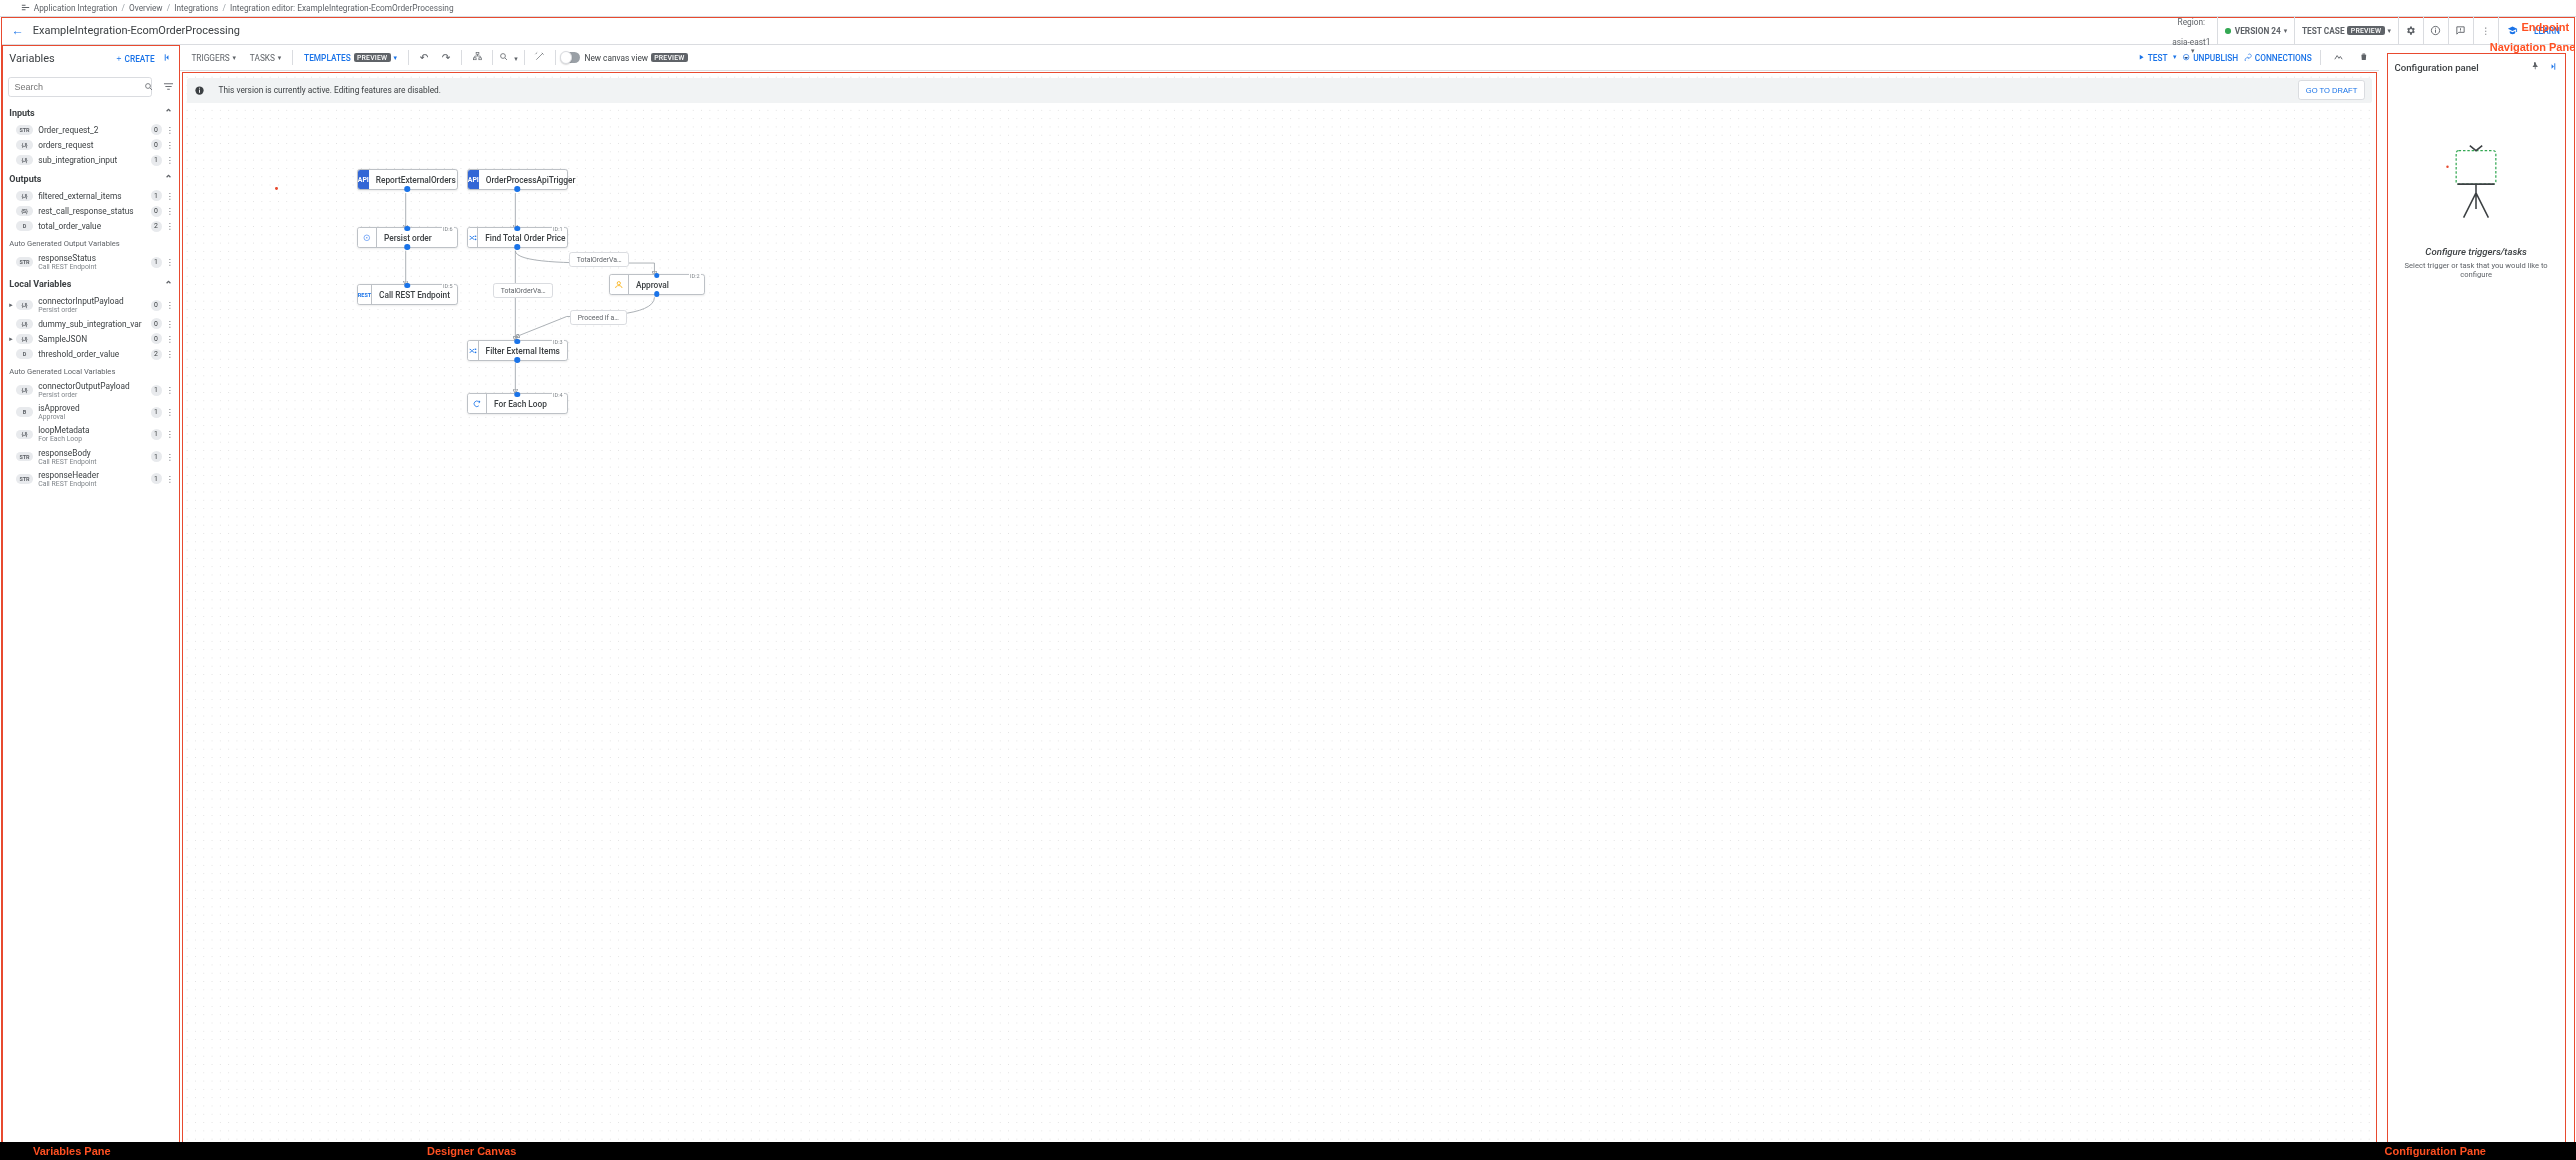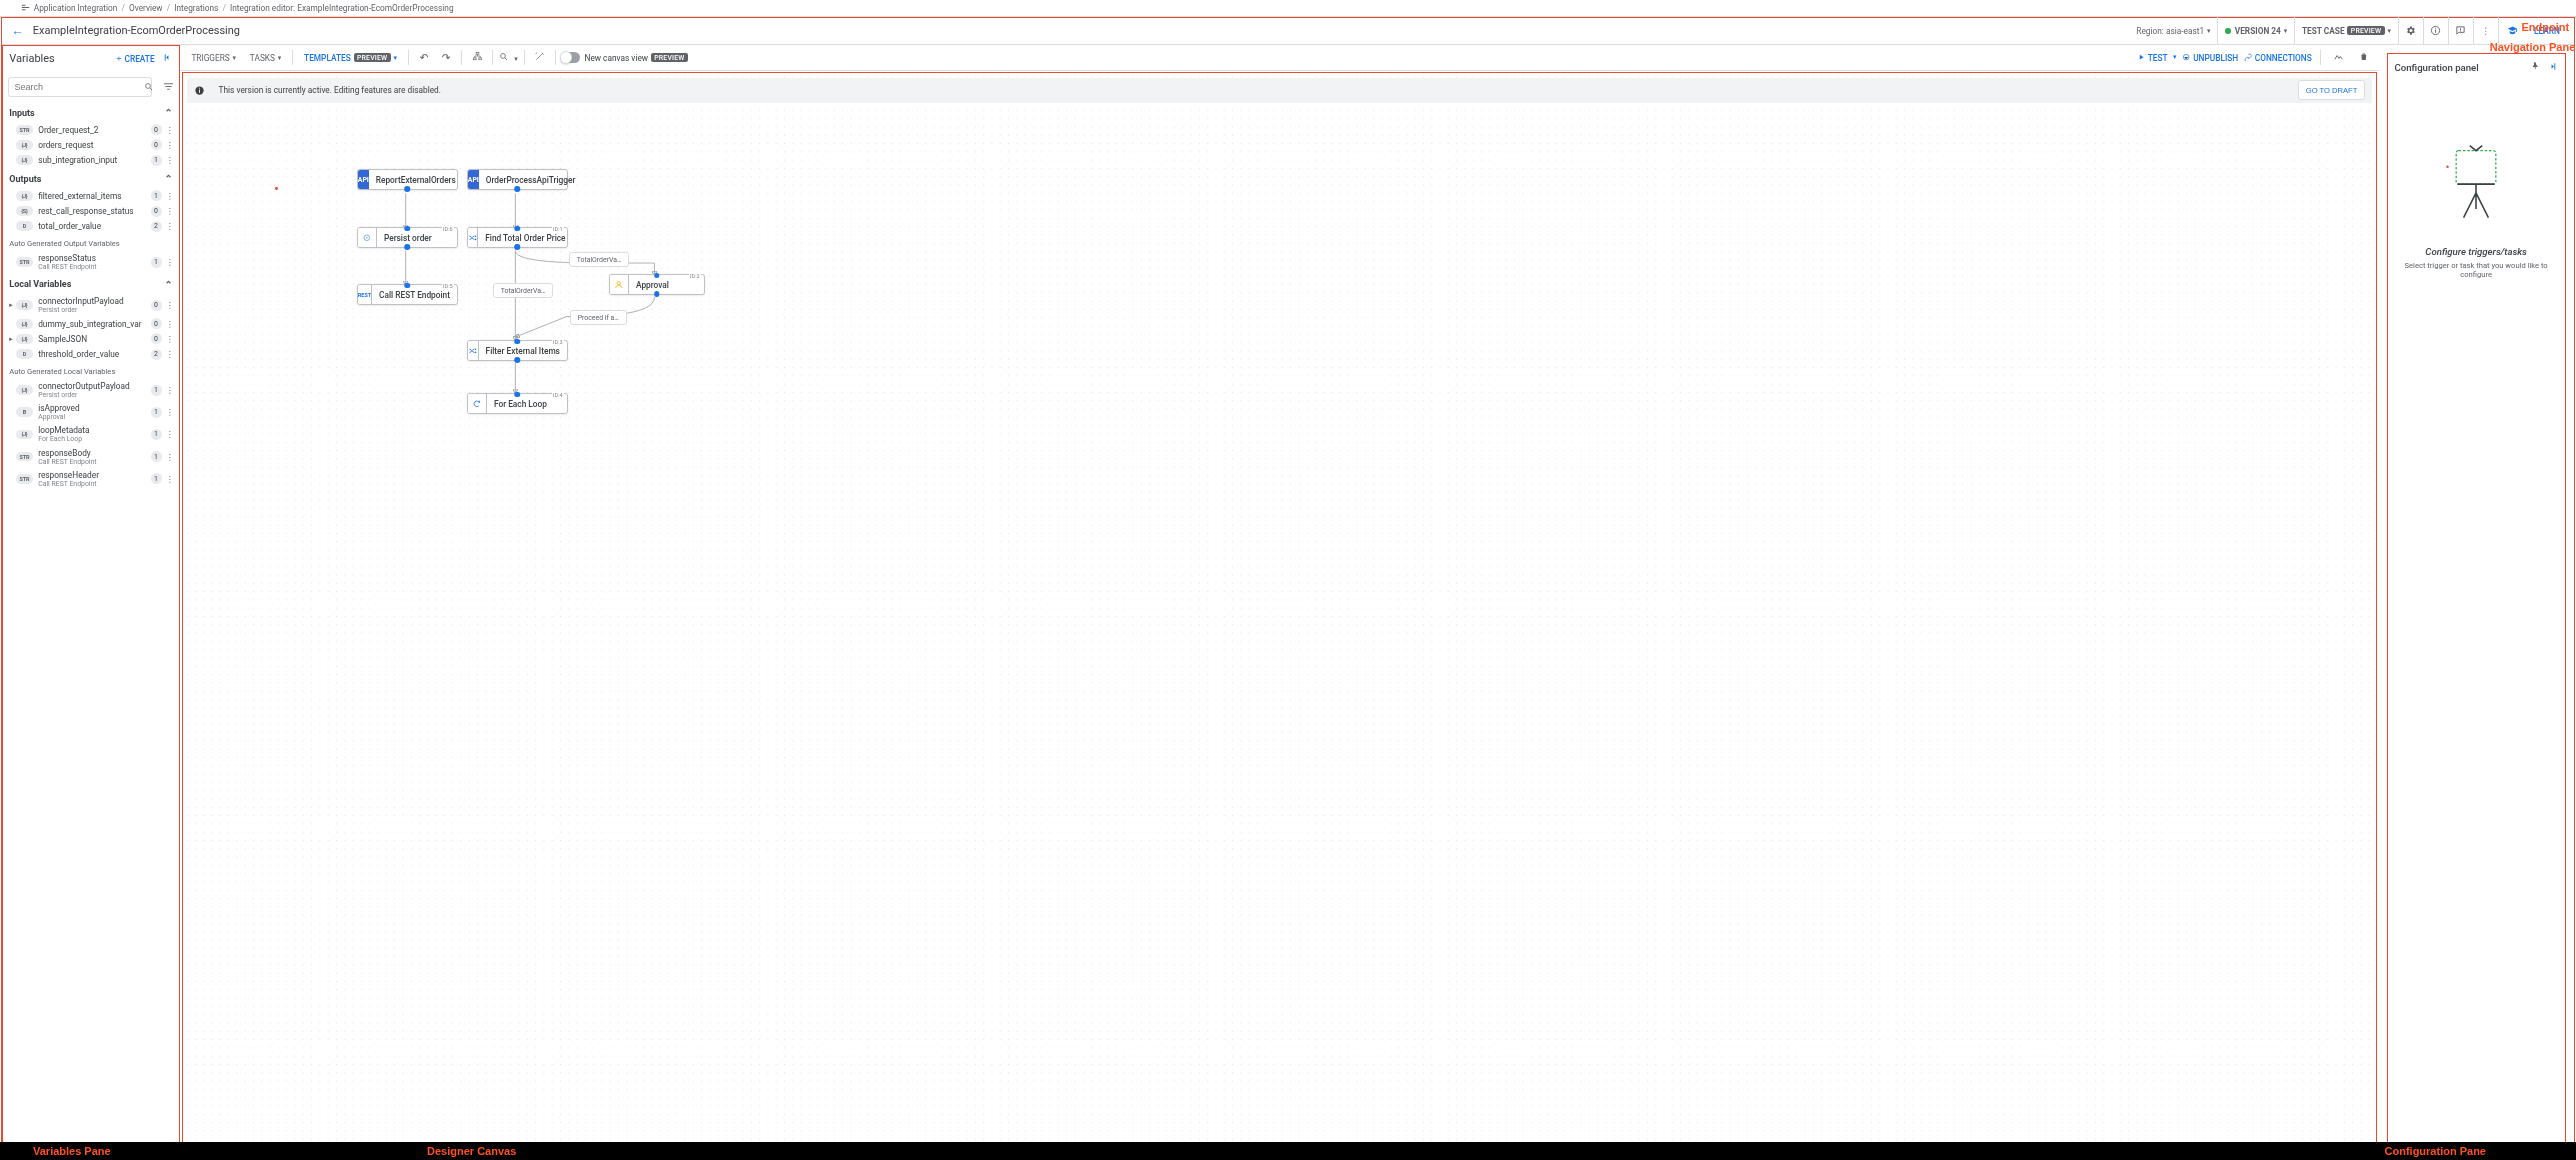--- a/index.html
+++ b/index.html
@@ -13,21 +13,21 @@
 
 
 .editor-shell { position: absolute; top: 16.5px; left: 1.4px; right: 1.4px; bottom: 0; border: 1.4px solid #e84a2f; display: flex; flex-direction: column; background: #fff; }
 
 
 .titlebar { height: 27.6px; border-bottom: 0.7px solid #dadce0; display: flex; align-items: center; padding: 0 5.5px; }
 .titlebar .back { color: #1a73e8; font-size: 12.4px; width: 19.3px; text-align: center; cursor: pointer; }
 .titlebar .title { font-size: 11px; font-weight: 400; color: #3c4043; margin-left: 5.5px; }
 .titlebar .spacer { flex: 1; }
 .titlebar .chip { display: flex; align-items: center; padding: 0 6.9px; height: 27.6px; border-left: 0.7px solid #dadce0; font-size: 8.3px; color: #5f6368; }
-.titlebar .chip.first { border-left: none; }
+.titlebar .chip.first { border-left: none; flex-direction: column; }
 .dot-green { width: 5.5px; height: 5.5px; border-radius: 50%; background: #34a853; margin-right: 4.1px; }
 .badge { background: #5f6368; color: #fff; font-size: 6.9px; padding: 0.7px 3.4px; border-radius: 2.1px; margin-left: 2.8px; font-weight: 500; letter-spacing: 0.2px; }
 .caret { margin-left: 2.8px; font-size: 6.9px; color: #5f6368; }
 .icon-btn { width: 25px; height: 27.6px; display:flex; align-items:center; justify-content:center; color:#5f6368; border-left:0.7px solid #dadce0; cursor:pointer; }
 .learn { color: #1a73e8; font-weight: 500; font-size: 8.3px; display:flex; align-items:center; padding:0 8.3px; border-left:0.7px solid #dadce0; height: 27.6px; gap:16px;}
 
 
 .body-split { flex:1; display:flex; min-height:0; }
 
 

